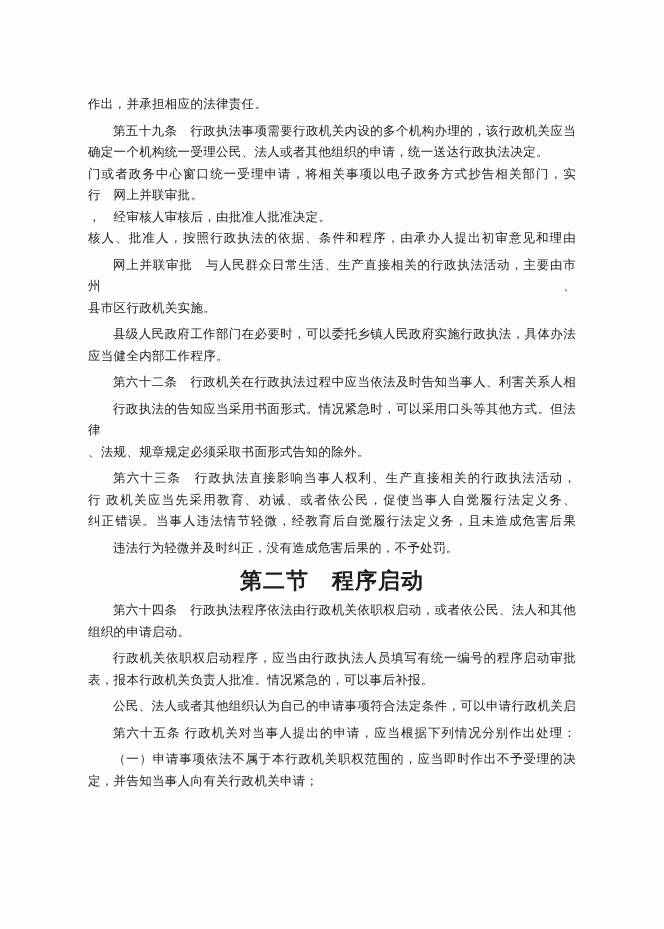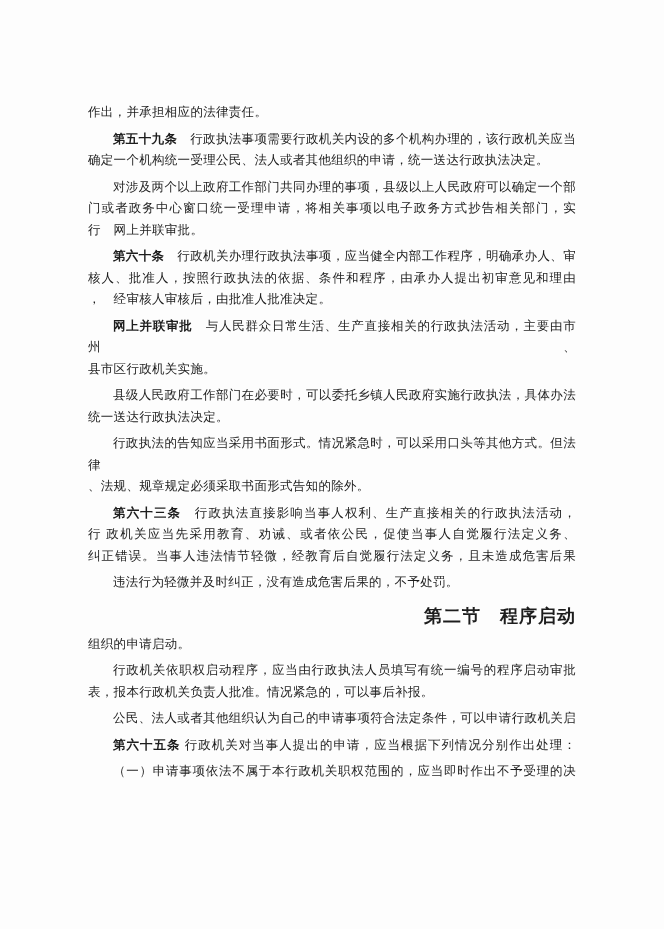--- a/index.html
+++ b/index.html
@@ -10,21 +10,21 @@
   .page {
     position: relative;
     width: 664px;
     height: 929px;
     background: #fdfdfd;
     overflow: hidden;
   }
   .doc {
     position: absolute;
     left: 88px;
-    top: 102px;
+    top: 94px;
     width: 488px;
     color: #1d1d1d;
     font-family: "Liberation Serif", "DejaVu Serif", serif;
     font-size: 12.5px;
     line-height: 21.5px;
     letter-spacing: 0.3px;
   }
   .line {
     white-space: pre-wrap;
     text-align: left;
@@ -33,57 +33,58 @@
     text-align: justify;
     text-align-last: justify;
   }
   .line.indent {
     text-indent: 2em;
   }
   .line.ps {
     margin-top: 5px;
   }
   .b {
-    font-weight: 700;
+    font-weight: 400;
   }
   .heading {
     font-weight: 700;
-    font-size: 18px;
+    font-size: 22px;
     line-height: 28px;
-    text-align: right;
+    text-align: center;
     margin: 8px 0 4px 0;
     white-space: pre-wrap;
     letter-spacing: 1px;
   }
 </style>
 </head>
 <body>
 
 <div class="page" style="background: rgb(253, 253, 253);">
   <div class="doc" id="doc-body" style="color: rgb(29, 29, 29);">
       <div class="line"><span>作出，并承担相应的法律责任。</span></div>
       <div class="line ps indent fill"><span class="b">第五十九条</span><span>　行政执法事项需要行政机关内设的多个机构办理的，该行政机关应当</span></div>
       <div class="line"><span>确定一个机构统一受理公民、法人或者其他组织的申请，统一送达行政执法决定。</span></div>
-      <div class="line ps indent fill"><span>对涉及两个以上政府工作部门共同办理的事项，县级以上人民政府可以确定一个部</span></div>
       <div class="line fill"><span>门或者政务中心窗口统一受理申请，将相关事项以电子政务方式抄告相关部门，实</span></div>
       <div class="line"><span>行　网上并联审批。</span></div>
-      <div class="line ps indent fill"><span class="b">第六十条</span><span>　行政机关办理行政执法事项，应当健全内部工作程序，明确承办人、审</span></div>
+      <div class="line"><span>，　经审核人审核后，由批准人批准决定。</span></div>
       <div class="line fill"><span>核人、批准人，按照行政执法的依据、条件和程序，由承办人提出初审意见和理由</span></div>
-      <div class="line"><span>，　经审核人审核后，由批准人批准决定。</span></div>
       <div class="line ps indent fill"><span class="b">网上并联审批</span><span>　与人民群众日常生活、生产直接相关的行政执法活动，主要由市州、</span></div>
       <div class="line"><span>县市区行政机关实施。</span></div>
       <div class="line ps indent fill"><span>县级人民政府工作部门在必要时，可以委托乡镇人民政府实施行政执法，具体办法</span></div>
-      <div class="line"><span>统一送达行政执法决定。</span></div>
+      <div class="line"><span>应当健全内部工作程序。</span></div>
+      <div class="line ps indent fill"><span class="b">第六十二条</span><span>　行政机关在行政执法过程中应当依法及时告知当事人、利害关系人相</span></div>
       <div class="line ps indent fill"><span>行政执法的告知应当采用书面形式。情况紧急时，可以采用口头等其他方式。但法 律</span></div>
       <div class="line"><span>、法规、规章规定必须采取书面形式告知的除外。</span></div>
       <div class="line ps indent fill"><span class="b">第六十三条</span><span>　行政执法直接影响当事人权利、生产直接相关的行政执法活动，</span></div>
       <div class="line fill"><span>行 政机关应当先采用教育、劝诫、或者依公民，促使当事人自觉履行法定义务、</span></div>
       <div class="line fill"><span>纠正错误。当事人违法情节轻微，经教育后自觉履行法定义务，且未造成危害后果</span></div>
       <div class="line ps indent"><span>违法行为轻微并及时纠正，没有造成危害后果的，不予处罚。</span></div>
       <div class="heading">第二节　程序启动</div>
+      <div class="line ps indent fill"><span class="b">第六十四条</span><span>　行政执法程序依法由行政机关依职权启动，或者依公民、法人和其他</span></div>
       <div class="line"><span>组织的申请启动。</span></div>
       <div class="line ps indent fill"><span>行政机关依职权启动程序，应当由行政执法人员填写有统一编号的程序启动审批</span></div>
       <div class="line"><span>表，报本行政机关负责人批准。情况紧急的，可以事后补报。</span></div>
       <div class="line ps indent fill"><span>公民、法人或者其他组织认为自己的申请事项符合法定条件，可以申请行政机关启</span></div>
       <div class="line ps indent fill"><span class="b">第六十五条</span><span> 行政机关对当事人提出的申请，应当根据下列情况分别作出处理：</span></div>
       <div class="line ps indent fill"><span>（一）申请事项依法不属于本行政机关职权范围的，应当即时作出不予受理的决</span></div>
+      <div class="line"><span>定，并告知当事人向有关行政机关申请；</span></div>
     </div>
 </div>
 
 </body></html>

